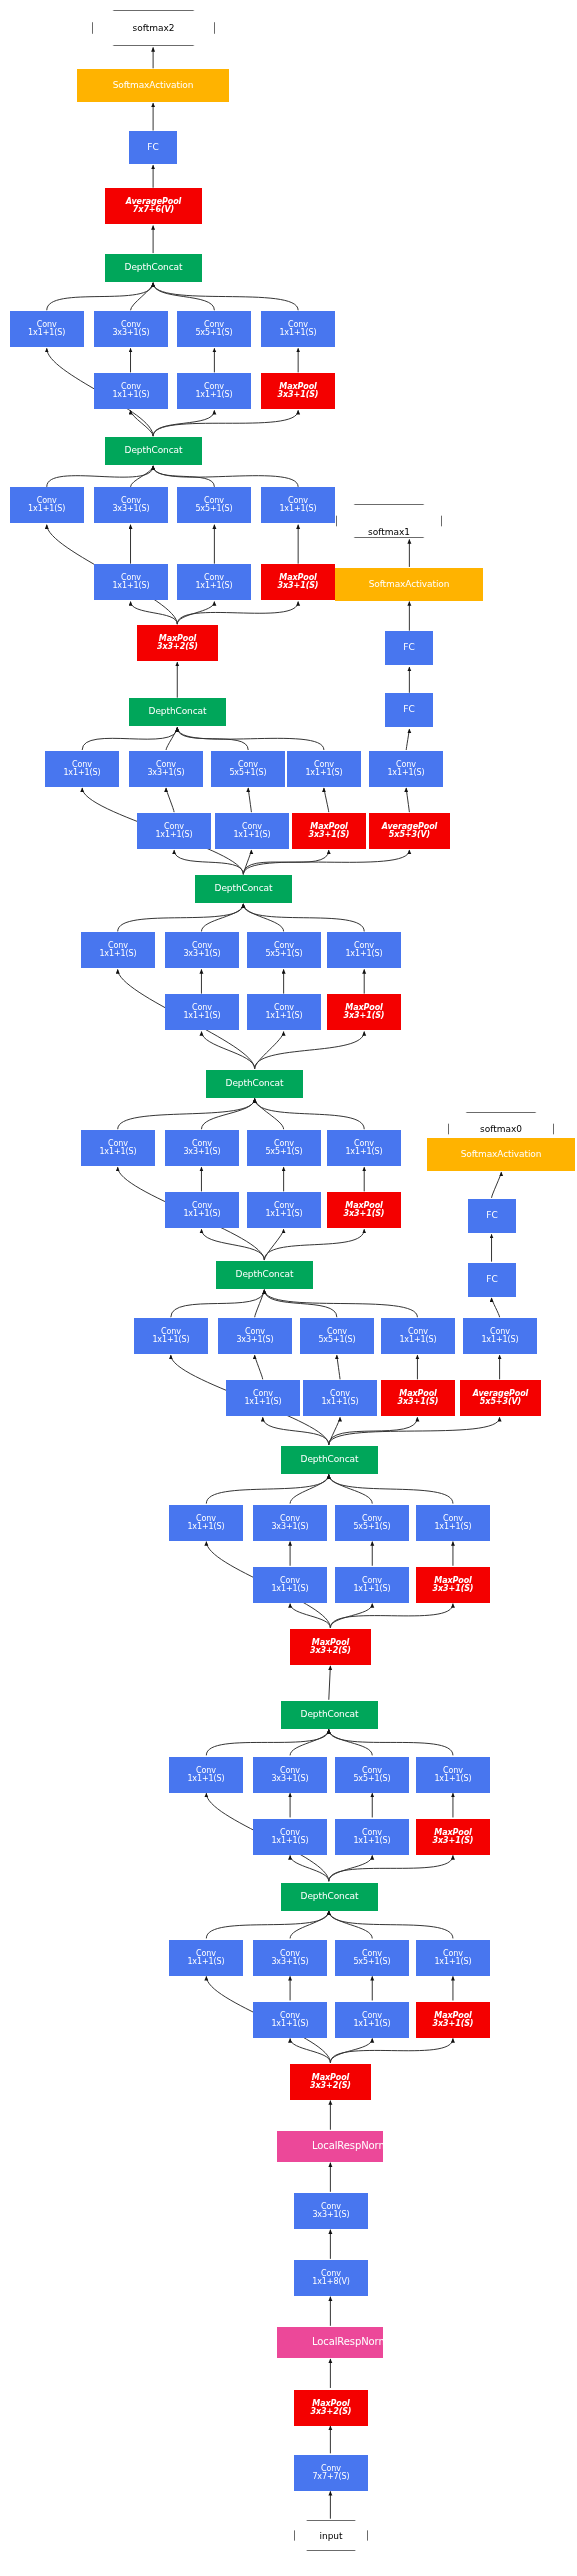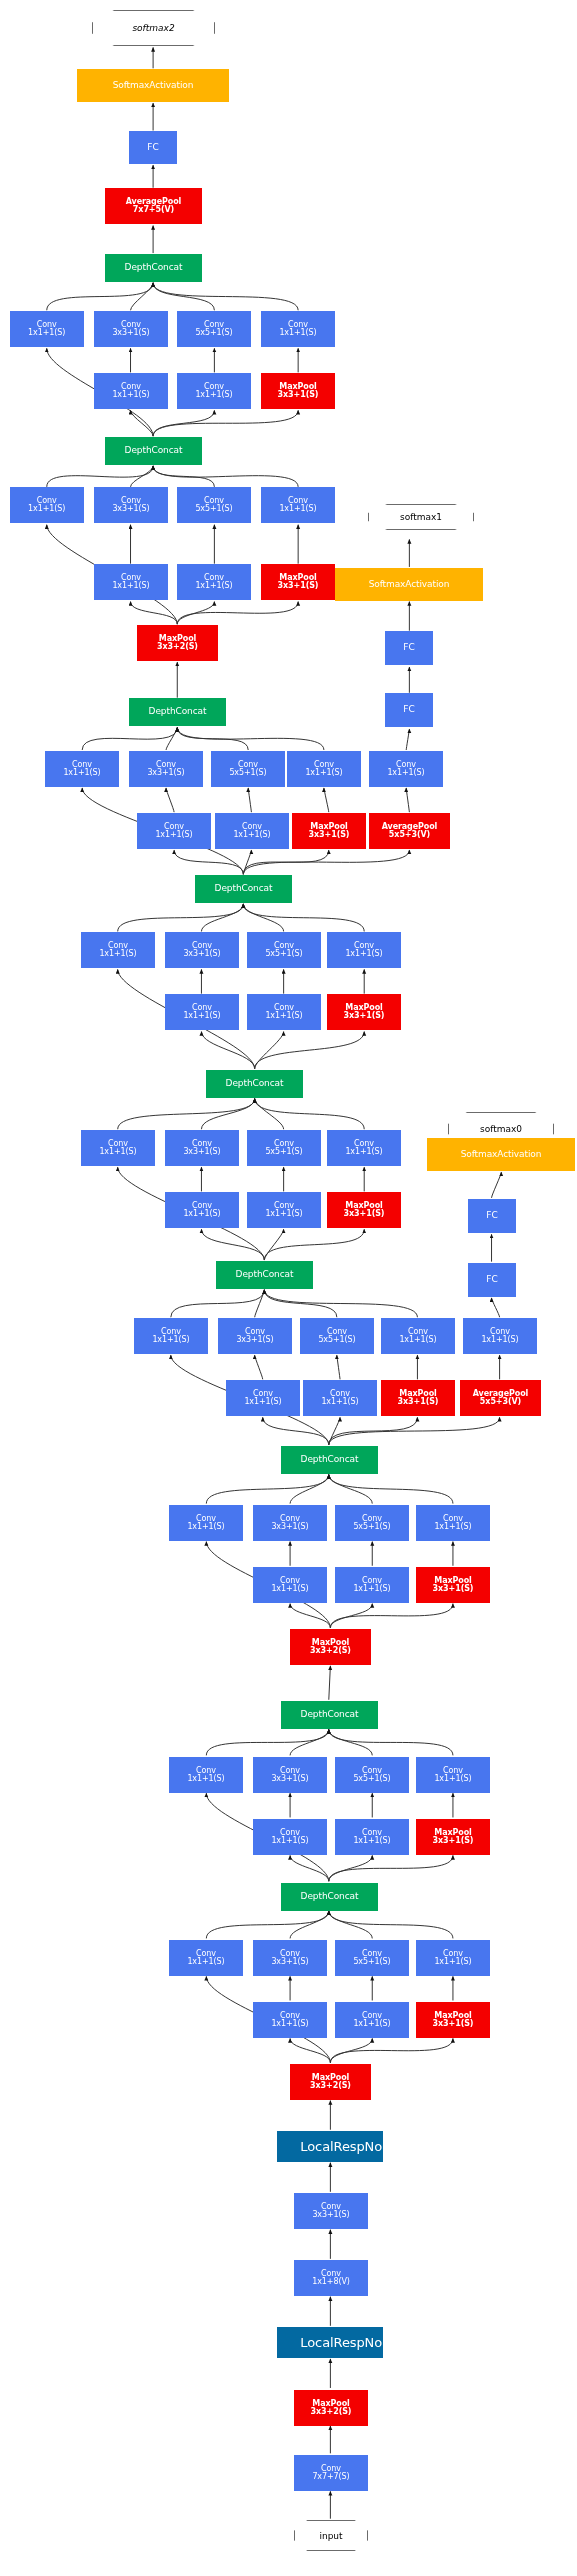--- a/index.html
+++ b/index.html
@@ -9,23 +9,23 @@
   #canvas{position:absolute;left:0;top:0;width:577px;height:2576px;overflow:hidden;}
   svg#edges{position:absolute;left:0;top:0;width:577px;height:2576px;pointer-events:none;}
 
   .node{position:absolute;box-sizing:border-box;display:flex;flex-direction:column;
         align-items:center;justify-content:center;text-align:center;
         line-height:1.02;color:#ffffff;letter-spacing:-0.1px;}
   .node .l1{display:block;}
   .node .l2{display:block;}
 
   .n-conv{background:#4876ef;font-size:8px;}
-  .n-pool{background:#f40000;font-size:8px;font-weight:bold;}
+  .n-pool{background:#f40000;font-size:8px;font-weight:bold;font-style:italic;}
   .n-concat{background:#00a65a;font-size:9px;}
-  .n-lrn{background:#0369a1;font-size:13px;padding-left:40px;}
+  .n-lrn{background:#ec4899;font-size:10px;padding-left:40px;}
   .n-fc{background:#4876ef;font-size:9px;}
   .n-softact{background:#ffb300;font-size:9px;}
 
   .term{position:absolute;box-sizing:border-box;display:flex;align-items:center;
         justify-content:center;color:#000;font-size:9px;background:#fff;
         border:1px solid #6b6b6b;}
   .oct{clip-path:polygon(18% 0%,82% 0%,100% 35%,100% 65%,82% 100%,18% 100%,0% 65%,0% 35%);}
 </style>
 </head>
 <body>
@@ -158,32 +158,32 @@
         <path d="M332.1,2140.1 L332.1,2110.8"></path>
         <path d="M332.1,2202.5 L332.1,2173.3"></path>
         <path d="M332.1,2269.9 L332.1,2240.6"></path>
         <path d="M332.1,2337.2 L332.1,2308.0"></path>
         <path d="M332.1,2399.7 L332.1,2370.5"></path>
         <path d="M332.1,2465.4 L332.1,2437.8"></path>
         <path d="M332.1,2531.1 L332.1,2503.6"></path>
       </g>
   </svg>
   <div id="nodes-layer">
-      <div class="term oct" style="left: 92px; top: 10px; width: 123px; height: 36px; font-style: italic;">
+      <div class="term oct" style="left: 92px; top: 10px; width: 123px; height: 36px;">
         <span class="l1">softmax2</span>
       </div>
       <div class="node n-softact" style="left: 77px; top: 69px; width: 152px; height: 33px;">
         <span class="l1">SoftmaxActivation</span>
       </div>
       <div class="node n-fc" style="left: 129px; top: 131px; width: 48px; height: 33px;">
         <span class="l1">FC</span>
       </div>
       <div class="node n-pool" style="left: 105px; top: 188px; width: 97px; height: 36px;">
         <span class="l1">AveragePool</span>
-        <span class="l2">7x7+5(V)</span>
+        <span class="l2">7x7+6(V)</span>
       </div>
       <div class="node n-concat" style="left: 105px; top: 254px; width: 97px; height: 28px;">
         <span class="l1">DepthConcat</span>
       </div>
       <div class="node n-conv" style="left: 9.7px; top: 311px; width: 74px; height: 36px;">
         <span class="l1">Conv</span>
         <span class="l2">1x1+1(S)</span>
       </div>
       <div class="node n-conv" style="left: 94px; top: 311px; width: 74px; height: 36px;">
         <span class="l1">Conv</span>
@@ -237,21 +237,21 @@
         <span class="l2">1x1+1(S)</span>
       </div>
       <div class="node n-pool" style="left: 261px; top: 564px; width: 74px; height: 36px;">
         <span class="l1">MaxPool</span>
         <span class="l2">3x3+1(S)</span>
       </div>
       <div class="node n-pool" style="left: 137px; top: 625px; width: 81px; height: 36px;">
         <span class="l1">MaxPool</span>
         <span class="l2">3x3+2(S)</span>
       </div>
-      <div class="term oct" style="left: 368px; top: 504px; width: 106px; height: 26px;">
+      <div class="term oct" style="left: 336px; top: 504px; width: 106px; height: 34px; align-items: flex-end;">
         <span class="l1">softmax1</span>
       </div>
       <div class="node n-softact" style="left: 335px; top: 568px; width: 148px; height: 33px;">
         <span class="l1">SoftmaxActivation</span>
       </div>
       <div class="node n-fc" style="left: 385px; top: 631px; width: 48px; height: 34px;">
         <span class="l1">FC</span>
       </div>
       <div class="node n-fc" style="left: 385px; top: 693px; width: 48px; height: 34px;">
         <span class="l1">FC</span>

